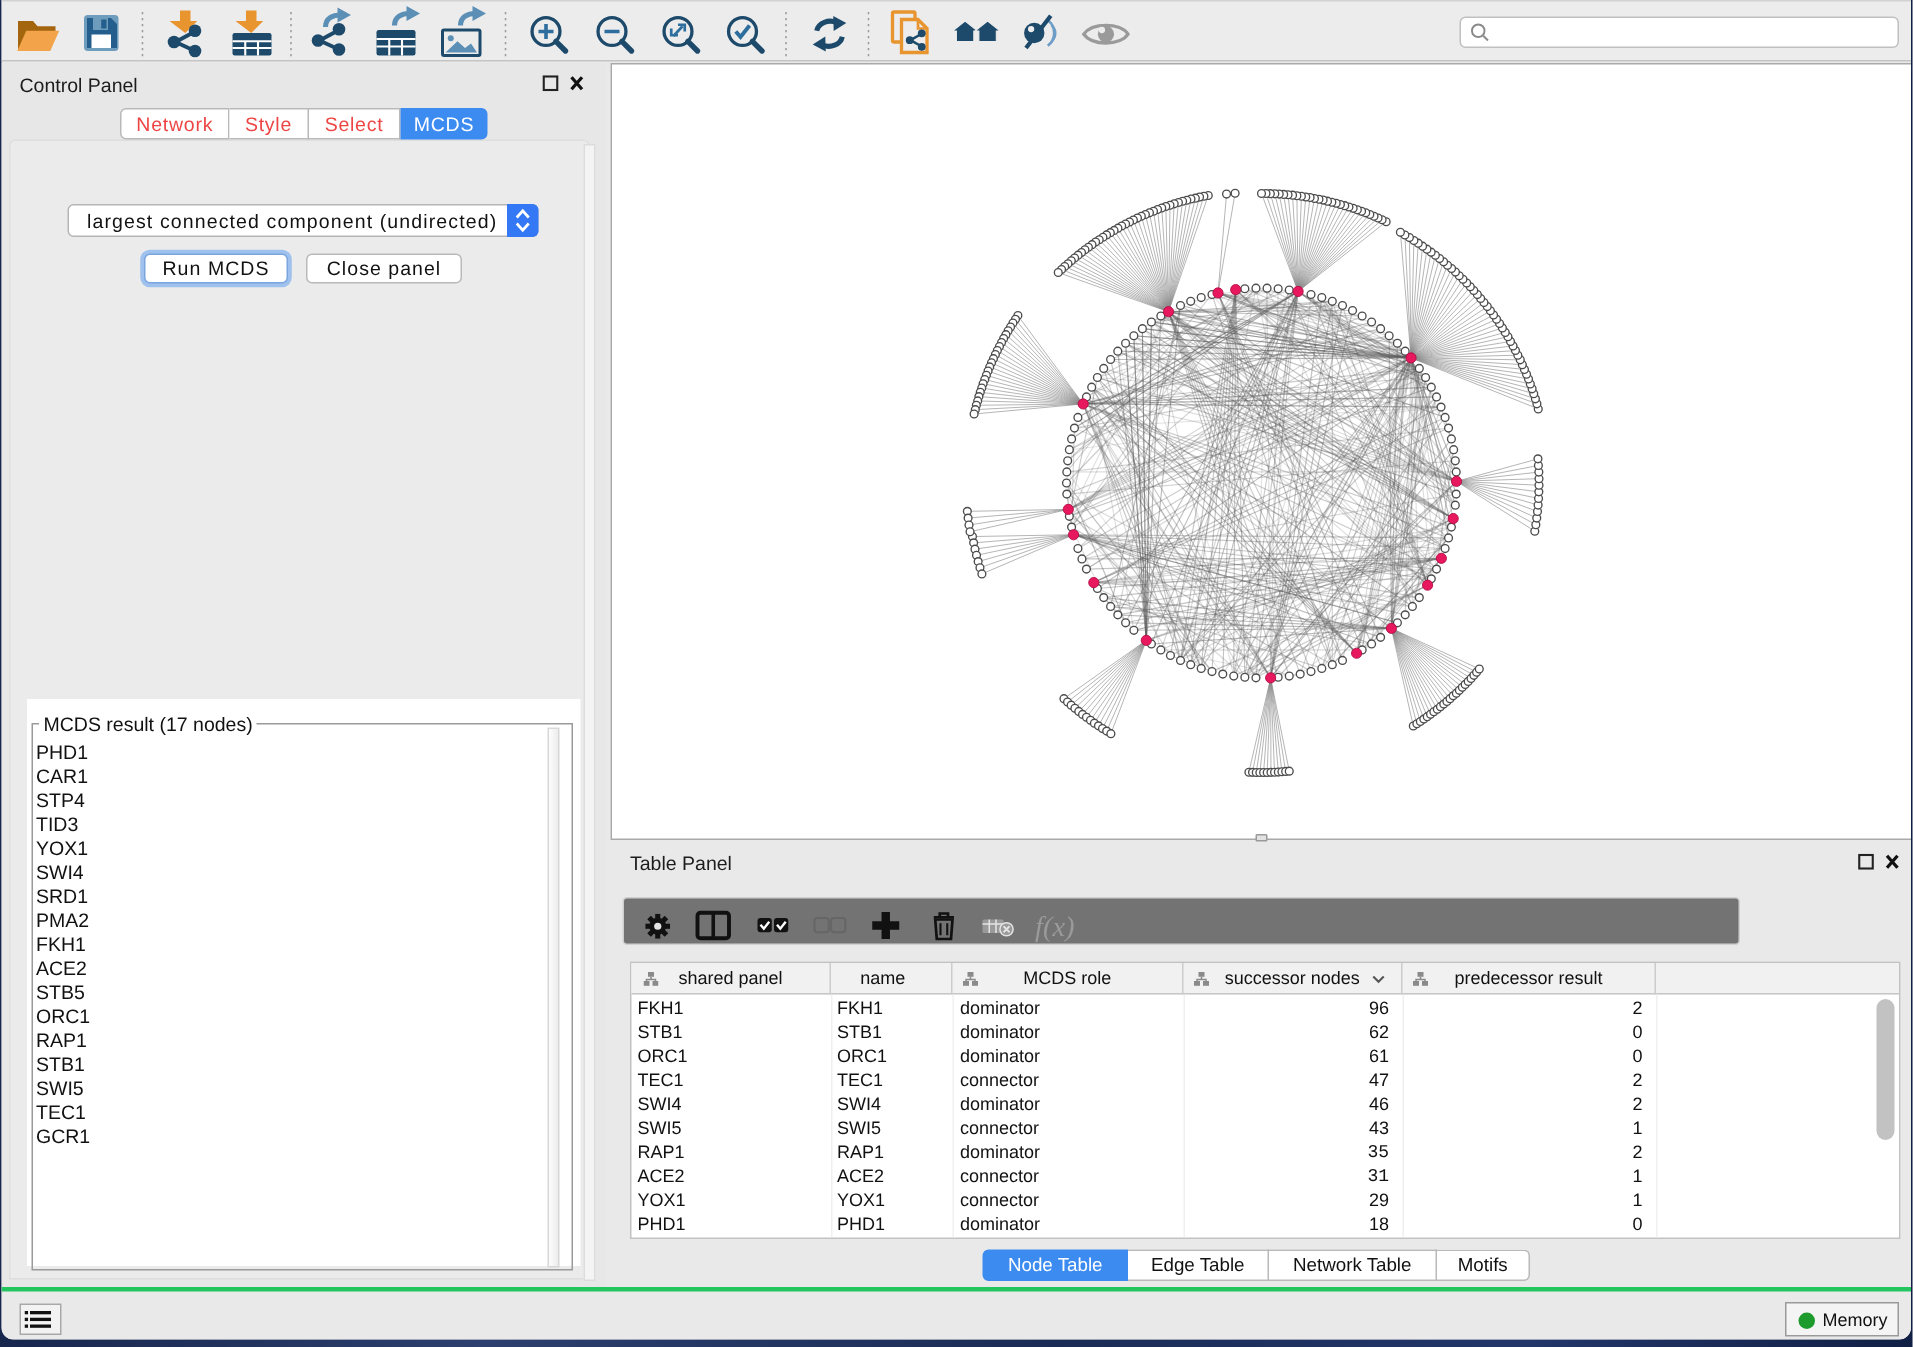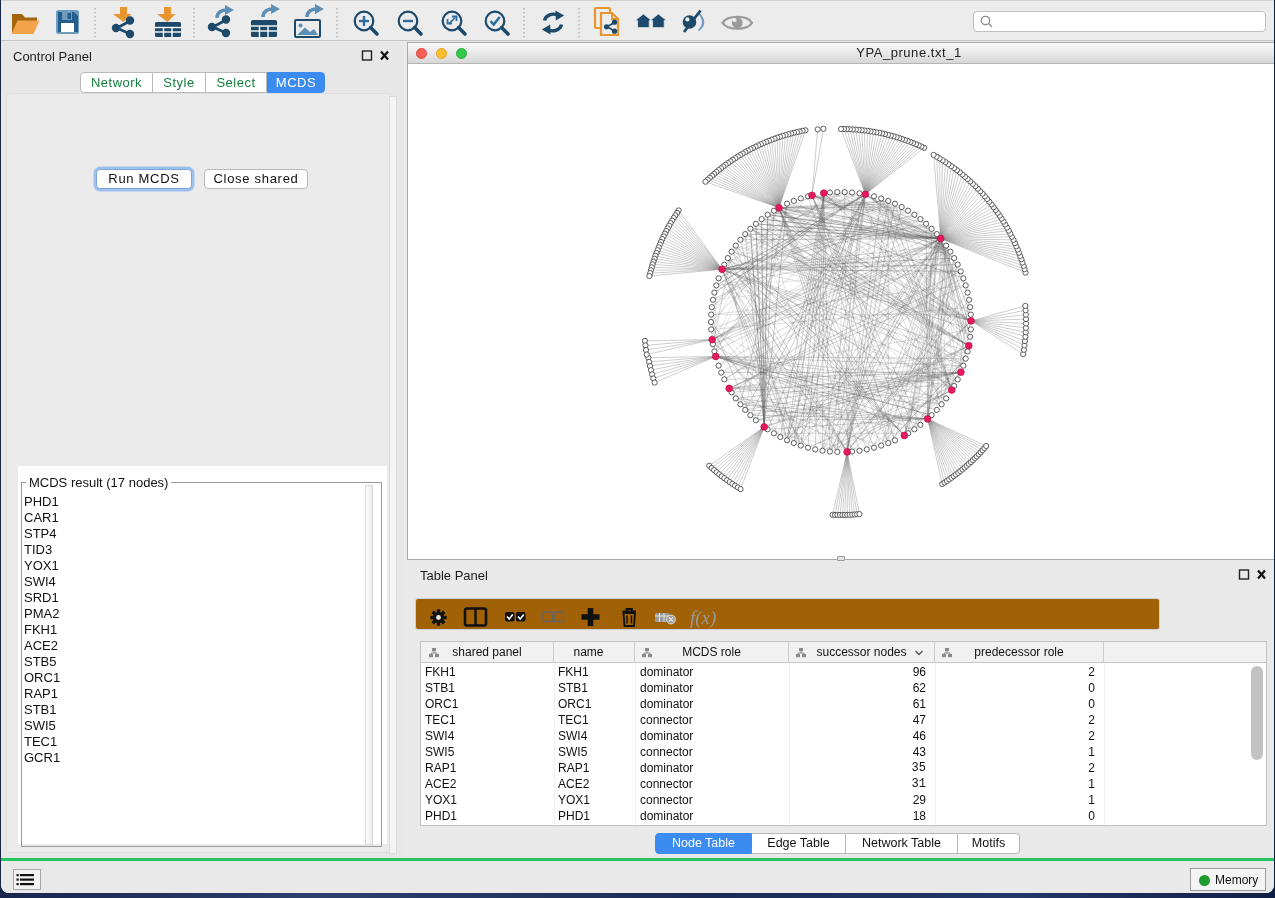--- a/index.html
+++ b/index.html
@@ -5,36 +5,36 @@
 * { margin:0; padding:0; box-sizing:border-box; }
 html,body { width:1275px; height:898px; overflow:hidden; }
 body { font-family:"Liberation Sans", sans-serif; background:linear-gradient(90deg,#17264d,#2c3f6e 25%,#1a2c55 55%,#23366a 80%,#101f44); position:relative; }
 #win { position:absolute; left:1px; top:0; width:1273px; height:893px; background:#e9e9e9; border-radius:0 0 8px 8px; overflow:hidden; }
 #toolbar { position:absolute; left:0; top:0; width:1273px; height:41px; background:#ececec; border-top:1px solid #d2d2d2; border-bottom:1px solid #c4c4c4; }
 #searchbox { position:absolute; left:972px; top:10px; width:293px; height:21px; background:#fff; border:1px solid #c0c0c0; border-radius:4px; }
 
 #cp { position:absolute; left:0; top:42px; width:403px; height:816px; background:#e7e7e7; }
 .ptitle { font-size:13px; color:#1c1c1c;text-align:right; }
 #cp-card { position:absolute; left:5px; top:51px; width:387px; height:760px; background:#ebebeb; border:1px solid #dedede; border-radius:4px 4px 0 0; }
-.tab { position:absolute; top:30px; height:21px; background:#fff; border:1px solid #b9b9b9; font-size:13px; letter-spacing:0.5px; color:#15803d; text-align:center; line-height:19px; z-index:5; }
+.tab { position:absolute; top:30px; height:21px; background:#fff; border:1px solid #b9b9b9; font-size:13px; letter-spacing:0.5px; color:#ef4444; text-align:center; line-height:19px; z-index:5; }
 .tabsel { background:#3c8bf0; color:#fff; border-color:#3c8bf0; }
 .btn { position:absolute; background:#fff; border:1px solid #b9b9b9; border-radius:4px; font-size:13px; letter-spacing:0.7px; color:#111; text-align:center; }
 #mcdsbox { position:absolute; left:17px; top:424px; width:369px; height:378px; background:#fff; }
 #mcdsfs { position:absolute; left:3px; top:16px; width:361px; height:365px; border:1px solid #9a9a9a; }
 #mcdslegend { position:absolute; left:4px; top:-8px; background:#fff; padding:0 3px; font-size:13px; color:#111; }
 #mcdslist { position:absolute; left:2px; top:11px; font-size:13px; color:#111; line-height:16px; }
 #cpsb { position:absolute; left:388px; top:54px; width:8px; height:758px; background:#f4f4f4; border:1px solid #dcdcdc; }
 #mcdssb { position:absolute; right:8px; top:2px; width:8px; height:360px; background:linear-gradient(90deg,#fdfdfd,#ececec); border:1px solid #d8d8d8; }
 
 #net { position:absolute; left:406px; top:42px; width:868px; height:518px; border:1px solid #a9a9a9; background:#fff; }
 #nettitle { position:absolute; left:0; top:0; width:100%; height:21px; background:linear-gradient(#f9f9f9,#d7d7d7); border-bottom:1px solid #b5b5b5; }
 .tl { position:absolute; top:4.5px; width:11px; height:11px; border-radius:50%; }
 
 #tp { position:absolute; left:406px; top:561px; width:865px; height:277px; background:#e9e9e9; border-radius:0 0 8px 8px; }
-#tptoolbar { position:absolute; left:8px; top:37px; width:745px; height:32px; background:#a16207; border:1px solid #d0d0d0; border-radius:3px; }
+#tptoolbar { position:absolute; left:8px; top:37px; width:745px; height:32px; background:#737373; border:1px solid #d0d0d0; border-radius:3px; }
 #tbl { position:absolute; left:13px; top:80px; width:847px; height:185px; background:#fff; border:1px solid #c2c2c2; }
 #thead { position:absolute; left:0; top:0; width:100%; height:21px; background:#f1f1f1; border-bottom:1px solid #c6c6c6; }
 .th { position:absolute; top:0; height:21px; border-right:1px solid #cccccc; font-size:12px; color:#111; text-align:center; line-height:21px; }
 .td { position:absolute; font-size:12px; color:#111; height:16px; line-height:16px; }
 .btab { position:absolute; top:272px; height:21px; background:#fff; border:1px solid #b9b9b9; font-size:12.5px; color:#111; text-align:center; line-height:19px; }
 
 #status { position:absolute; left:0; top:858px; width:1273px; height:35px; background:#e9e9e9; border-top:3px solid #22c55e; }
 </style>
 </head>
 <body>
@@ -157,39 +157,42 @@
     <div class="ptitle" style="position:absolute;left:12px;top:7px;">Control Panel</div>
     <svg width="30" height="14" viewBox="0 0 30 14" style="position:absolute;left:360px;top:7px;">
       <rect x="1.5" y="2" width="9" height="9" fill="none" stroke="#222" stroke-width="1.4"></rect>
       <path d="M20 2.5 L27 10.5 M27 2.5 L20 10.5" stroke="#111" stroke-width="2.2"></path>
     </svg>
     <div id="cp-card"></div>
     <div class="tab" style="left:79px;width:73px;border-radius:4px 0 0 4px;">Network</div>
     <div class="tab" style="left:152px;width:53px;border-left:none;">Style</div>
     <div class="tab" style="left:205px;width:61px;border-left:none;">Select</div>
     <div class="tab tabsel" style="left:266px;width:58px;border-radius:0 4px 4px 0;">MCDS</div>
+    <div style="position:absolute;left:44px;top:94px;width:314px;height:22px;background:#fff;border:1px solid #b5b5b5;border-radius:4px;top:94px;">
+      <div style="position:absolute;left:12px;top:2.5px;font-size:13px;letter-spacing:0.75px;color:#111;">largest connected component (undirected)</div>
+      <div style="position:absolute;right:-1px;top:-1px;width:21px;height:22px;background:#3478f6;border-radius:0 4px 4px 0;">
+        <svg width="21" height="22" viewBox="0 0 21 22">
+            <path d="M6.5 9 L10.5 4.5 L14.5 9" fill="none" stroke="#fff" stroke-width="1.8"></path>
+            <path d="M6.5 13 L10.5 17.5 L14.5 13" fill="none" stroke="#fff" stroke-width="1.8"></path>
+          </svg>
+      </div>
+    </div>
     <div class="btn" style="left:95px;top:127px;width:96px;height:20px;line-height:18px;box-shadow:0 0 0 2.5px #9ec1ee;border-color:#7aa6dd;">Run MCDS</div>
-    <div class="btn" style="left:203px;top:127px;width:104px;height:20px;line-height:18px;">Close shared</div>
+    <div class="btn" style="left:203px;top:127px;width:104px;height:20px;line-height:18px;">Close panel</div>
     <div id="mcdsbox">
       <div id="mcdsfs">
         <div id="mcdslegend">MCDS result (17 nodes)</div>
         <div id="mcdslist">PHD1<br>CAR1<br>STP4<br>TID3<br>YOX1<br>SWI4<br>SRD1<br>PMA2<br>FKH1<br>ACE2<br>STB5<br>ORC1<br>RAP1<br>STB1<br>SWI5<br>TEC1<br>GCR1</div>
         <div id="mcdssb"></div>
       </div>
     </div>
     <div id="cpsb"></div>
   </div>
 
   <div id="net">
-    <div id="nettitle">
-      <div class="tl" style="left:8px;background:#f85f58;border:0.5px solid #e0443e;"></div>
-      <div class="tl" style="left:28px;background:#fbbe2e;border:0.5px solid #e0a321;"></div>
-      <div class="tl" style="left:48px;background:#34c748;border:0.5px solid #27a938;"></div>
-      <div style="position:absolute;left:401px;width:200px;text-align:center;font-size:13px;letter-spacing:0.55px;color:#222;line-height:20px;">YPA_prune.txt_1</div>
-    </div>
     <svg id="graph" width="864" height="491" viewBox="409 64 864 491" style="position:absolute;left:0;top:21px;">
         <g stroke="#5d5d5d" stroke-width="0.75" fill="none">
           <path d="M715.4 351.4L712.0 322.0" stroke-opacity="0.17"></path>
           <path d="M860.5 193.3L794.8 200.9" stroke-opacity="0.18"></path>
           <path d="M937.8 234.1L768.6 214.7" stroke-opacity="0.26"></path>
           <path d="M809.0 447.7L958.7 379.4" stroke-opacity="0.25"></path>
           <path d="M937.8 234.1L909.1 433.3" stroke-opacity="0.22"></path>
           <path d="M722.3 372.6L971.8 329.4" stroke-opacity="0.24"></path>
           <path d="M809.0 196.3L712.2 314.6" stroke-opacity="0.27"></path>
           <path d="M958.7 379.4L809.0 196.3" stroke-opacity="0.16"></path>
@@ -1162,21 +1165,21 @@
             <text x="260" y="24" font-family="Liberation Serif" font-style="italic" font-size="19" fill="#9a9a9a">f(x)</text>
           </g>
       </svg>
     </div>
     <div id="tbl">
       <div id="thead">
         <div class="th" style="left:0;width:133px;">shared panel</div>
         <div class="th" style="left:133px;width:81px;text-indent:-11px;">name</div>
         <div class="th" style="left:214px;width:154px;">MCDS role</div>
         <div class="th" style="left:368px;width:146px;">successor nodes</div>
-        <div class="th" style="left:514px;width:169px;">predecessor role</div>
+        <div class="th" style="left:514px;width:169px;">predecessor result</div>
       <svg width="10" height="11" viewBox="0 0 10 11" style="position:absolute;left:8px;top:5px;z-index:3">
             <g fill="#8a8a8a">
               <rect x="3" y="1" width="4" height="3.2"></rect>
               <rect x="0" y="7" width="4" height="3.2"></rect>
               <rect x="6" y="7" width="4" height="3.2"></rect>
             </g>
             <g stroke="#8a8a8a" stroke-width="1">
               <path d="M5 4.2 v1.8 M2 7 v-1 h6 v1" fill="none"></path>
             </g>
           </svg>

